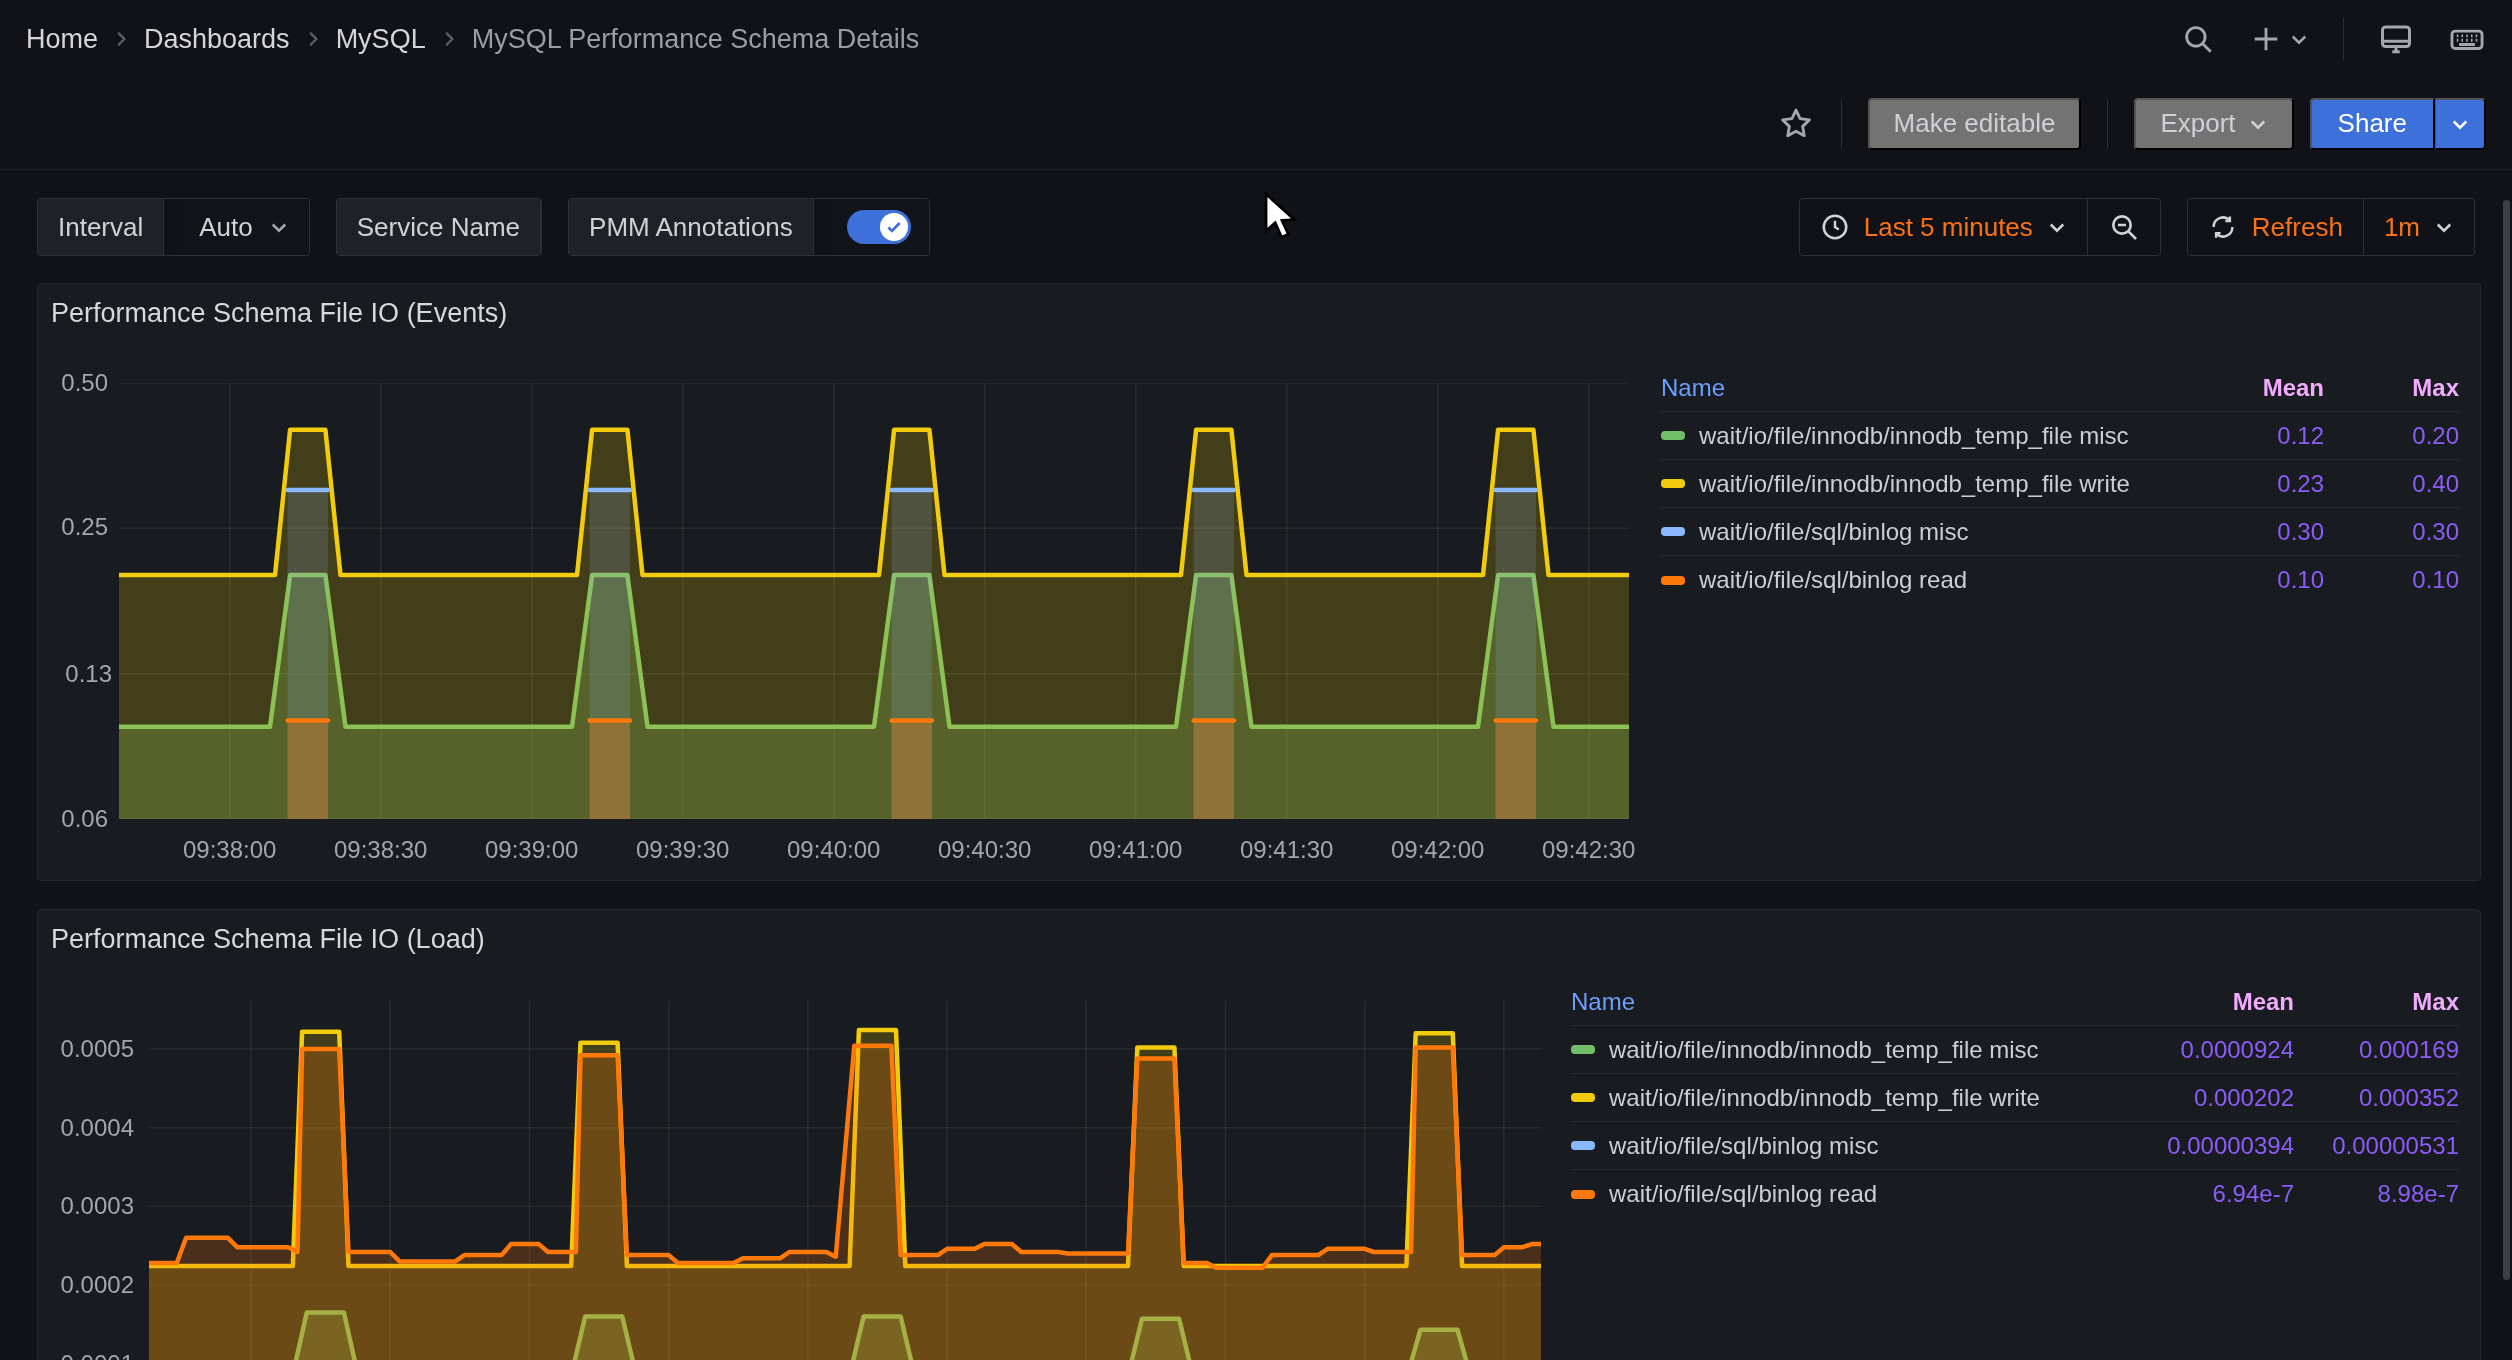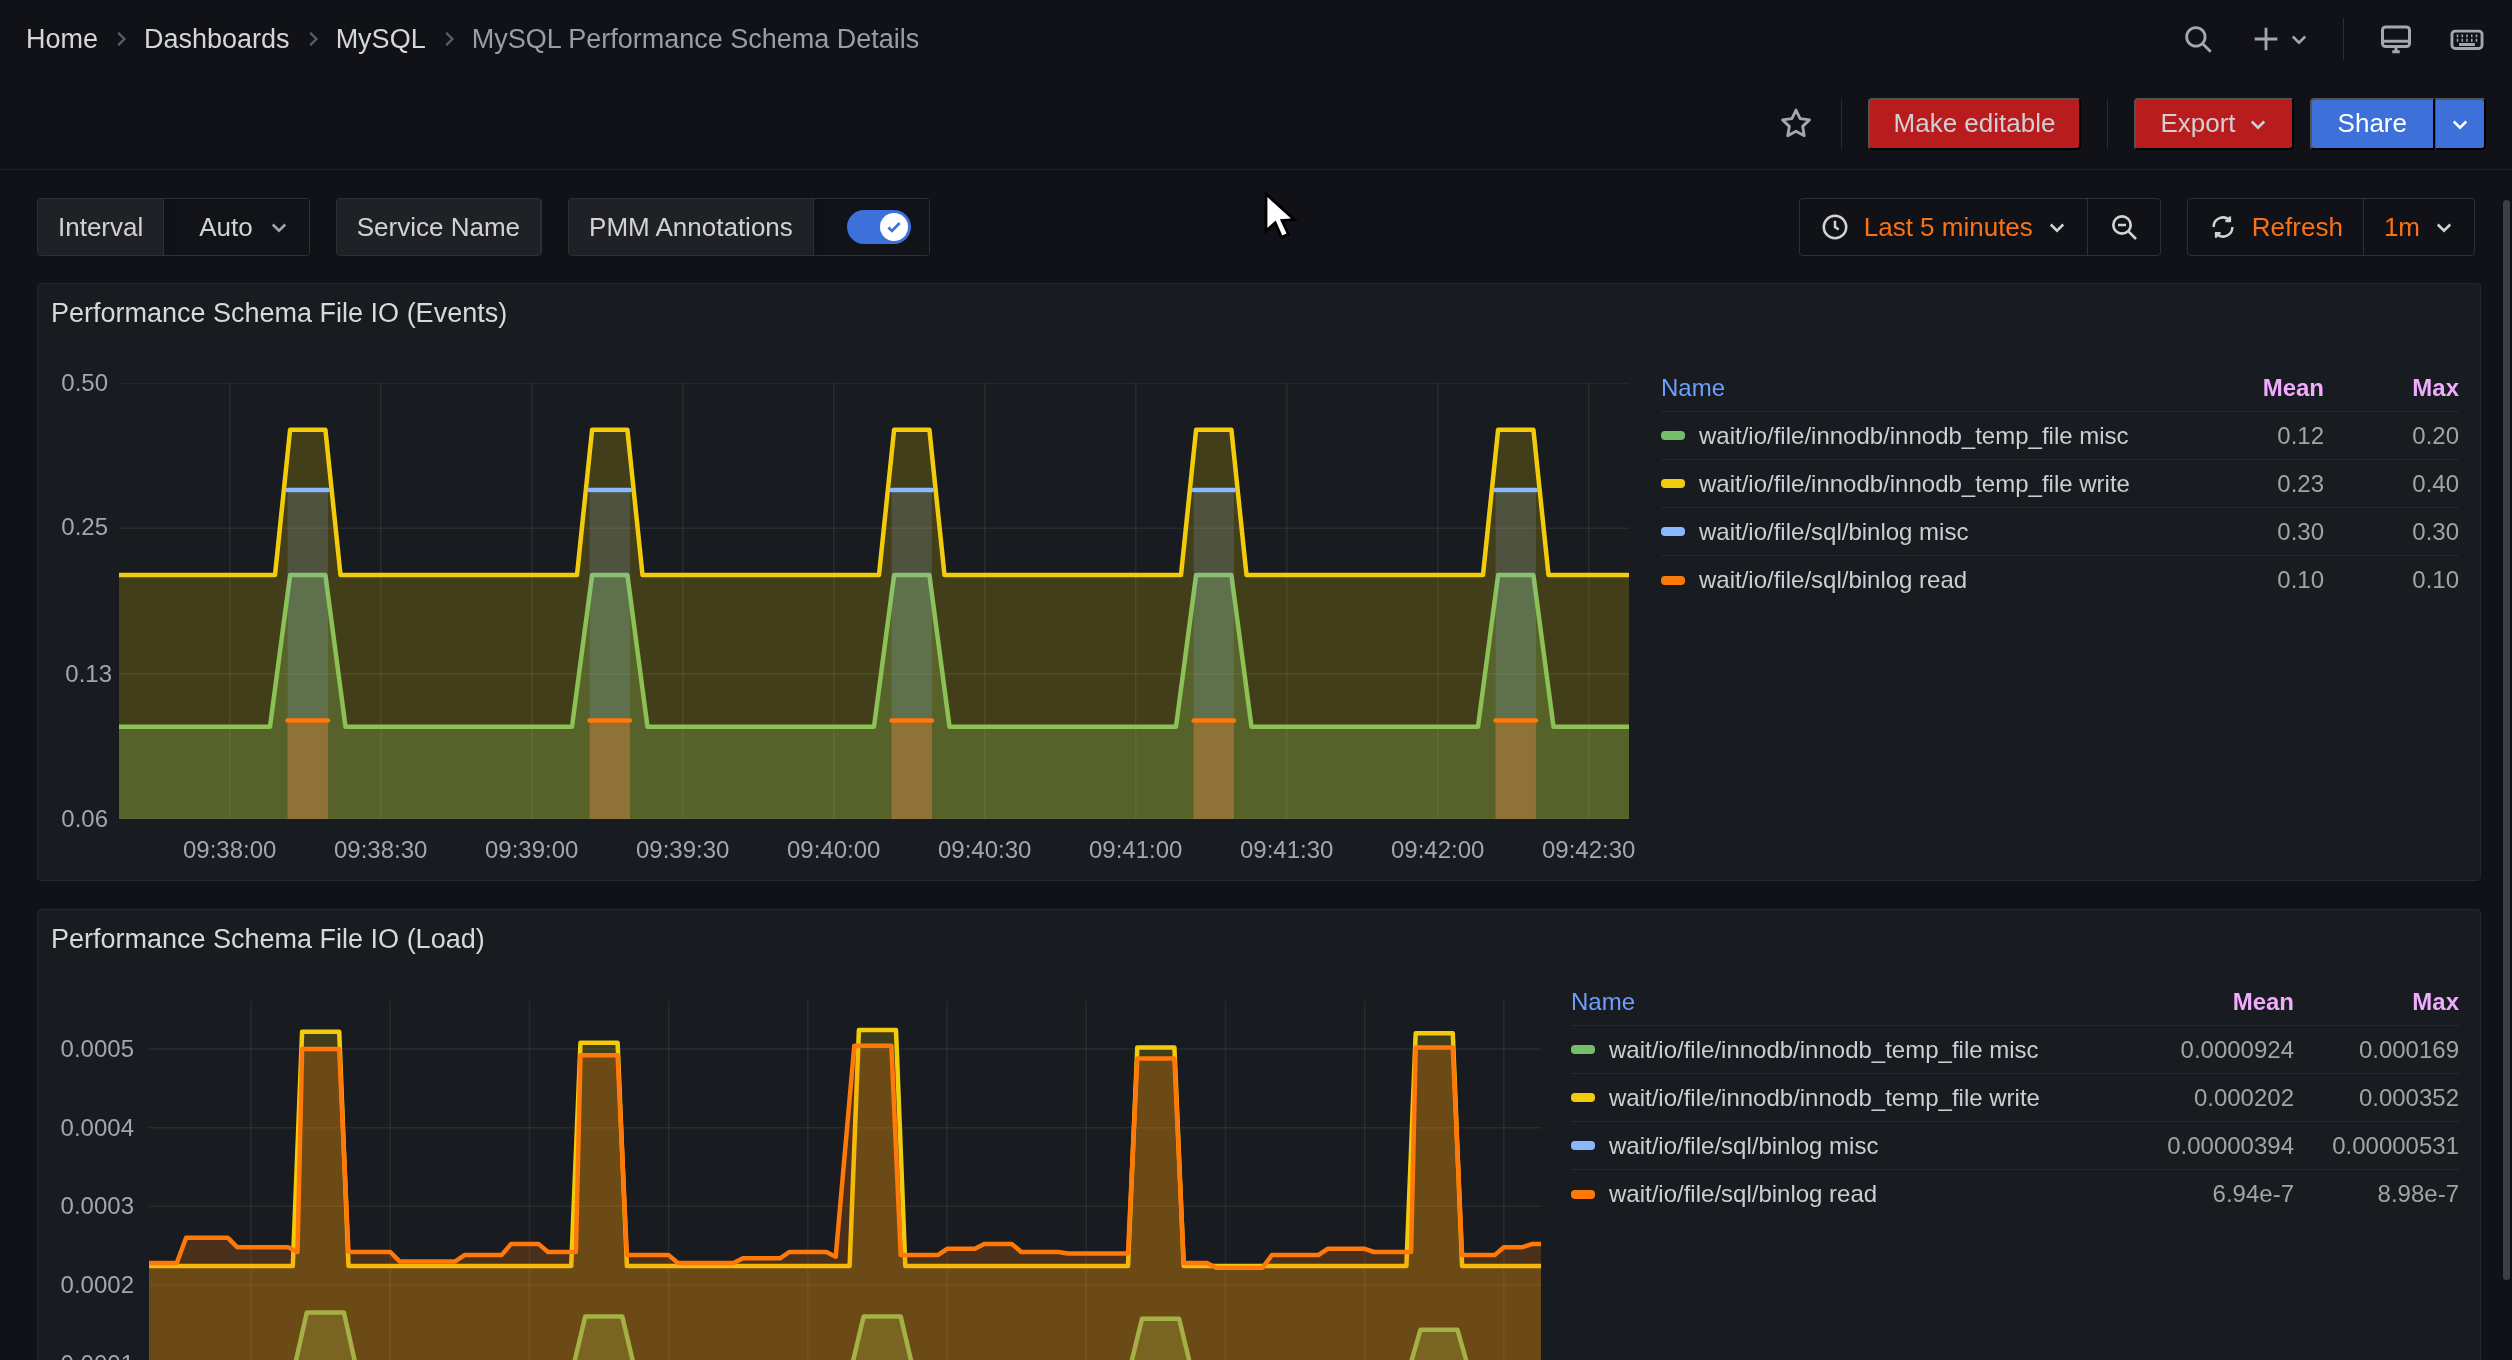--- a/index.html
+++ b/index.html
@@ -18,21 +18,21 @@
   .icon-btn { display:flex; align-items:center; gap:6px; color:#a3a7ae; cursor:pointer; }
   .vdiv { width:1px; height:42px; background:#2b2d33; }
 
   
   .toolbar { position:absolute; left:0; top:78px; width:2512px; height:92px;
     display:flex; align-items:center; justify-content:flex-end; gap:0;
     padding:0 26px; border-bottom:1px solid #1f2127; }
   .tb-group { display:flex; align-items:center; }
   .btn { height:52px; display:flex; align-items:center; gap:12px; padding:0 24px;
     border-radius:4px; font-size:26px; font-weight:500; color:#cfd1d6;
-    background:#b91c1c; cursor:pointer; white-space:nowrap; }
+    background:#737373; cursor:pointer; white-space:nowrap; }
   .btn.primary { background:#3d71d9; color:#ffffff; border-radius:4px 0 0 4px; padding:0 26px; }
   .btn.primary-caret { background:#3d71d9; color:#fff; border-radius:0 4px 4px 0;
     padding:0 14px; border-left:1px solid #2c56aa; }
   .tb-div { width:1px; height:50px; background:#2b2d33; margin:0 26px; }
 
   
   .filterbar { position:absolute; left:0; top:170px; width:2512px; height:114px;
     display:flex; align-items:center; padding:0 37px; }
   .pill { display:flex; align-items:stretch; height:58px; border:1px solid #2e3036;
     border-radius:4px; overflow:hidden; margin-right:26px;gap:15px; }
@@ -65,21 +65,21 @@
 
   
   .legend { position:absolute; font-size:24px; }
   .lg-head, .lg-row { display:grid; align-items:center; height:48px; }
   .lg-head { border-bottom:1px solid #26282e; color:#6e9fff; font-weight:500; }
   .lg-row { border-bottom:1px solid #26282e; }
   .lg-row:last-child { border-bottom:none; }
   .lg-name { display:flex; align-items:center; gap:14px; color:#ccced3; cursor:pointer;
     white-space:nowrap; overflow:hidden; }
   .swatch { width:24px; height:9px; border-radius:4px; flex:none; }
-  .num { text-align:right; color:#a3a3a3; }
+  .num { text-align:right; color:#8b5cf6; }
   .lg-head .num { color:#f0abfc; cursor:pointer;font-weight:bold; }
   .lg-head .lg-name { color:#6e9fff; }
 
   
   .scrollbar { position:absolute; right:1px; top:0; width:9px; height:1360px; }
   .scroll-thumb { position:absolute; left:1px; top:200px; width:7px; height:1080px;
     border-radius:4px; background:#3c4046; }
 
   
   .cursor { position:absolute; z-index:50; pointer-events:none; }

